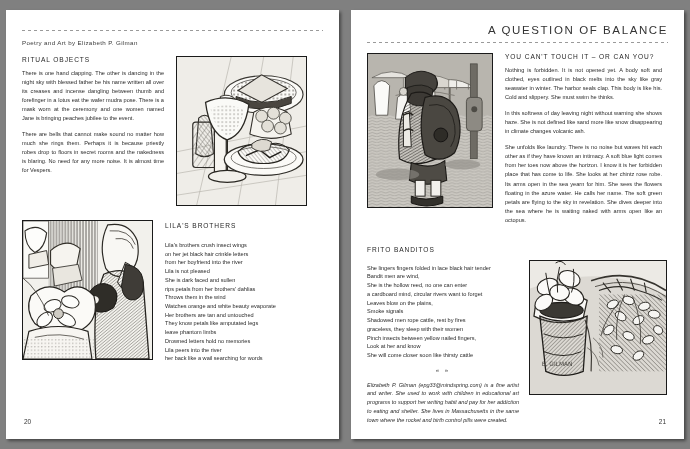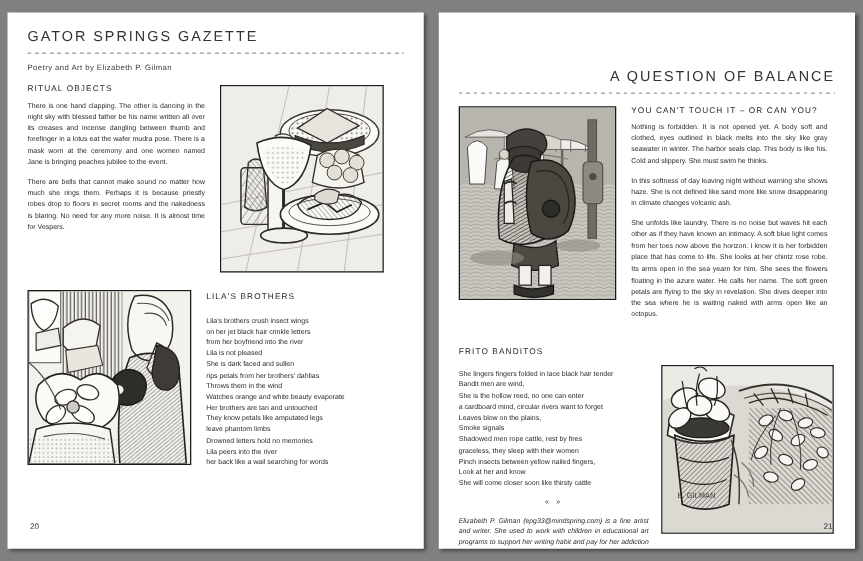--- a/index.html
+++ b/index.html
@@ -31,21 +31,21 @@
 
   .pg-inner { position: absolute; inset: 0; padding: 14px 16px 0 16px; }
 
   .masthead {
     font-size: 11.5px;
     letter-spacing: 1.6px;
     color: #333333;
     font-weight: normal;
     white-space: nowrap;
   }
-  .masthead.right { text-align: right; margin-top: 32px; }
+  .masthead.right { text-align: right; }
 
   .rule {
     margin-top: 6px;
     height: 1px;
     width: 100%;
     background-image: repeating-linear-gradient(to right,#9a9a9a 0px,#9a9a9a 3px,transparent 3px,transparent 6px);
   }
 
   .byline {
     margin-top: 8px;
@@ -131,21 +131,20 @@
   .r-art-2 { width: 138px; height: 135px; flex: none; margin-top: 14px; }
 </style>
 </head>
 <body>
 
 <div class="spread">
 
   <div class="page page-left">
     <div class="pg-inner">
 
-      <div class="masthead">GATOR SPRINGS GAZETTE</div>
       <div class="rule"></div>
       <div class="byline">Poetry and Art by Elizabeth P. Gilman</div>
 
       <div class="l-top">
         <div class="l-col-text">
           <div class="sec-title">RITUAL OBJECTS</div>
           <p class="body-p">There is one hand clapping. The other is dancing in the night sky with blessed father be his name written all over its creases and incense dangling between thumb and forefinger in a lotus eat the wafer mudra pose. There is a mask worn at the ceremony and one women named Jane is bringing peaches jubilee to the event.</p>
           <p class="body-p">There are bells that cannot make sound no matter how much she rings them. Perhaps it is because priestly robes drop to floors in secret rooms and the nakedness is blaring. No need for any more noise. It is almost time for Vespers.</p>
         </div>
 

